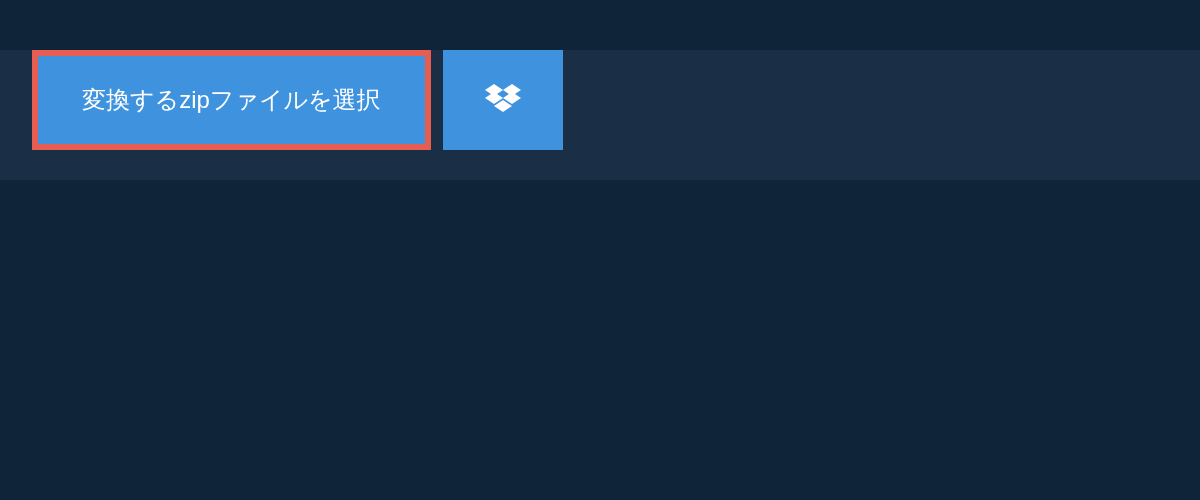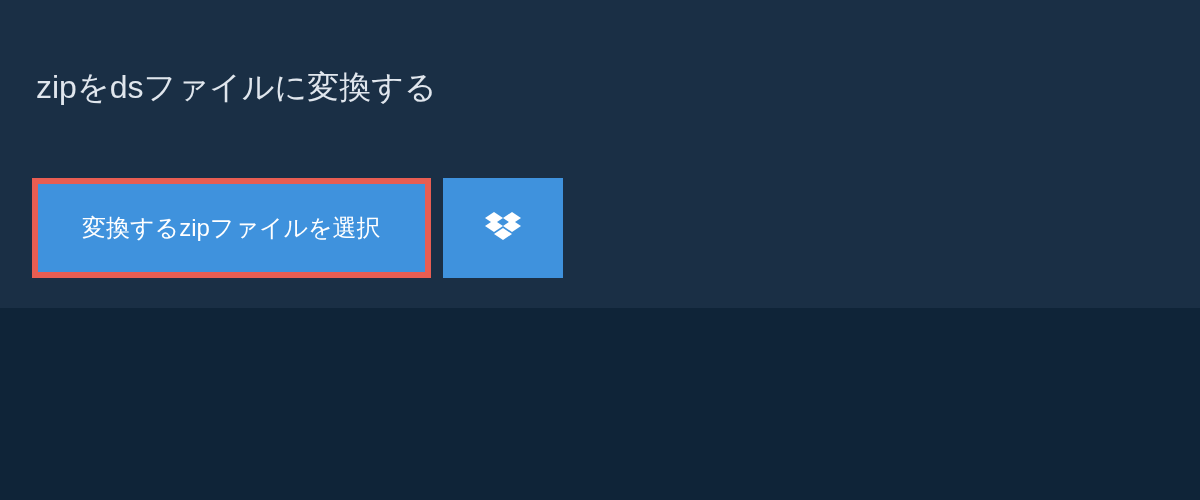--- a/index.html
+++ b/index.html
@@ -58,23 +58,20 @@
     }
     .dropbox-icon {
       width: 36px;
       height: 32px;
     }
   </style>
 </head>
 <body>
 
 <div class="panel">
-  <div class="title-bar">
-    <span class="title-text">zipをdsファイルに変換する</span>
-  </div>
   <div class="button-row">
     <div class="select-button">
       <span class="select-button-text">変換するzipファイルを選択</span>
     </div>
     <div class="dropbox-button">
       <svg class="dropbox-icon" viewBox="0 0 36 32" fill="#ffffff">
         <path d="M9 0 L18 6 L9 12 L0 6 Z"></path>
         <path d="M27 0 L36 6 L27 12 L18 6 Z"></path>
         <path d="M0 14 L9 8 L18 14 L9 20 Z"></path>
         <path d="M18 14 L27 8 L36 14 L27 20 Z"></path>

